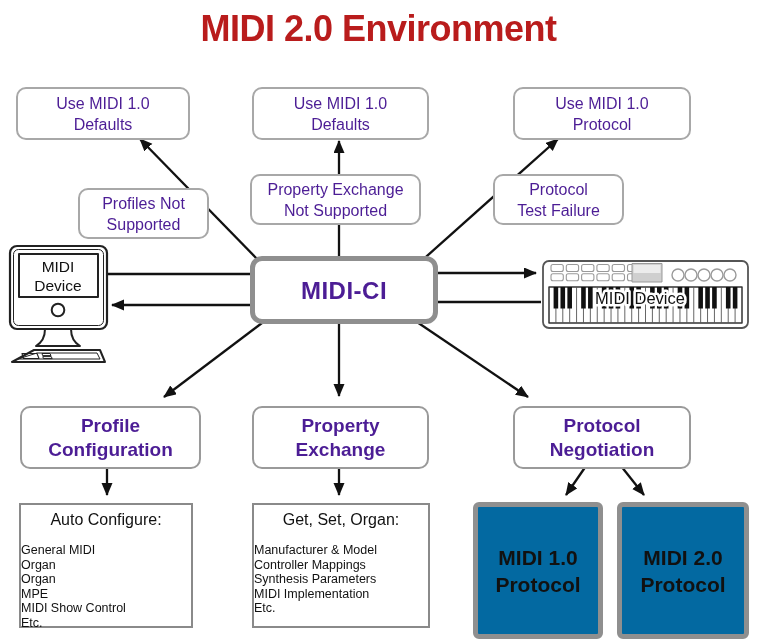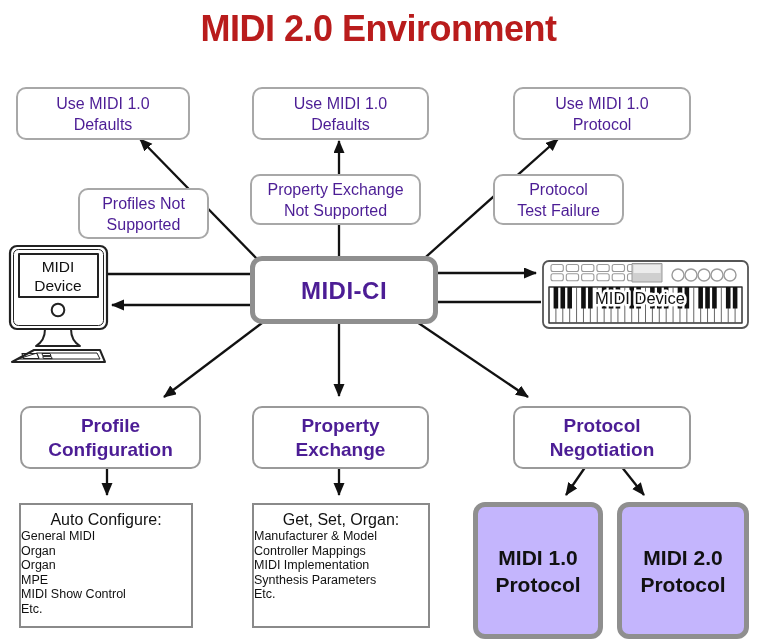--- a/index.html
+++ b/index.html
@@ -13,29 +13,29 @@
   }
   svg.layer{position:absolute;left:0;top:0;z-index:1;}
   .rbox{
     position:absolute;z-index:2;background:#fff;border:2px solid #a8a8a8;border-radius:10px;
     display:flex;align-items:center;justify-content:center;text-align:center;
     font-size:16px;line-height:21px;white-space:pre-line;color:#4c1d95;
   }
   .bold-box{font-weight:700;font-size:19px;line-height:24px;border-color:#9a9a9a;}
   .ci-box{border:5px solid #8f8f8f;border-radius:12px;font-weight:700;font-size:24px;letter-spacing:0.5px;}
   .proto-box{
-    position:absolute;z-index:2;background:#c4b5fd;border:5px solid #8f8f8f;border-radius:12px;
+    position:absolute;z-index:2;background:#0369a1;border:5px solid #8f8f8f;border-radius:6px;
     display:flex;align-items:center;justify-content:center;text-align:center;
     font-weight:700;font-size:21px;line-height:27px;white-space:pre-line;
   }
   .listbox{
     position:absolute;z-index:2;background:#fff;border:2px solid #8a8a8a;
     padding:6px 0 0 0;box-sizing:border-box;
   }
-  .list-title{text-align:center;font-size:16px;margin-bottom:0;}
+  .list-title{text-align:center;font-size:16px;margin-bottom:14px;}
   .list-item{font-size:12.5px;line-height:14.6px;}
 </style>
 </head>
 <body>
 
 <div class="canvas">
 
   <div class="title">MIDI 2.0 Environment</div>
 
   <svg class="layer" width="757" height="643" viewBox="0 0 757 643">
@@ -186,22 +186,22 @@
     <div class="list-item">Organ</div>
     <div class="list-item">MPE</div>
     <div class="list-item">MIDI Show Control</div>
     <div class="list-item">Etc.</div>
   </div>
 
   <div class="listbox" style="left:252px;top:503px;width:178px;height:125px">
     <div class="list-title">Get, Set, Organ:</div>
     <div class="list-item">Manufacturer &amp; Model</div>
     <div class="list-item">Controller Mappings</div>
+    <div class="list-item">Synthesis Parameters</div>
     <div class="list-item">MIDI Implementation</div>
-    <div class="list-item">Synthesis Parameters</div>
     <div class="list-item">Etc.</div>
   </div>
 
   <div class="proto-box" style="left:473px;top:502px;width:120px;height:127px">MIDI 1.0
 Protocol</div>
   <div class="proto-box" style="left:617px;top:502px;width:122px;height:127px">MIDI 2.0
 Protocol</div>
 
 </div>
 

